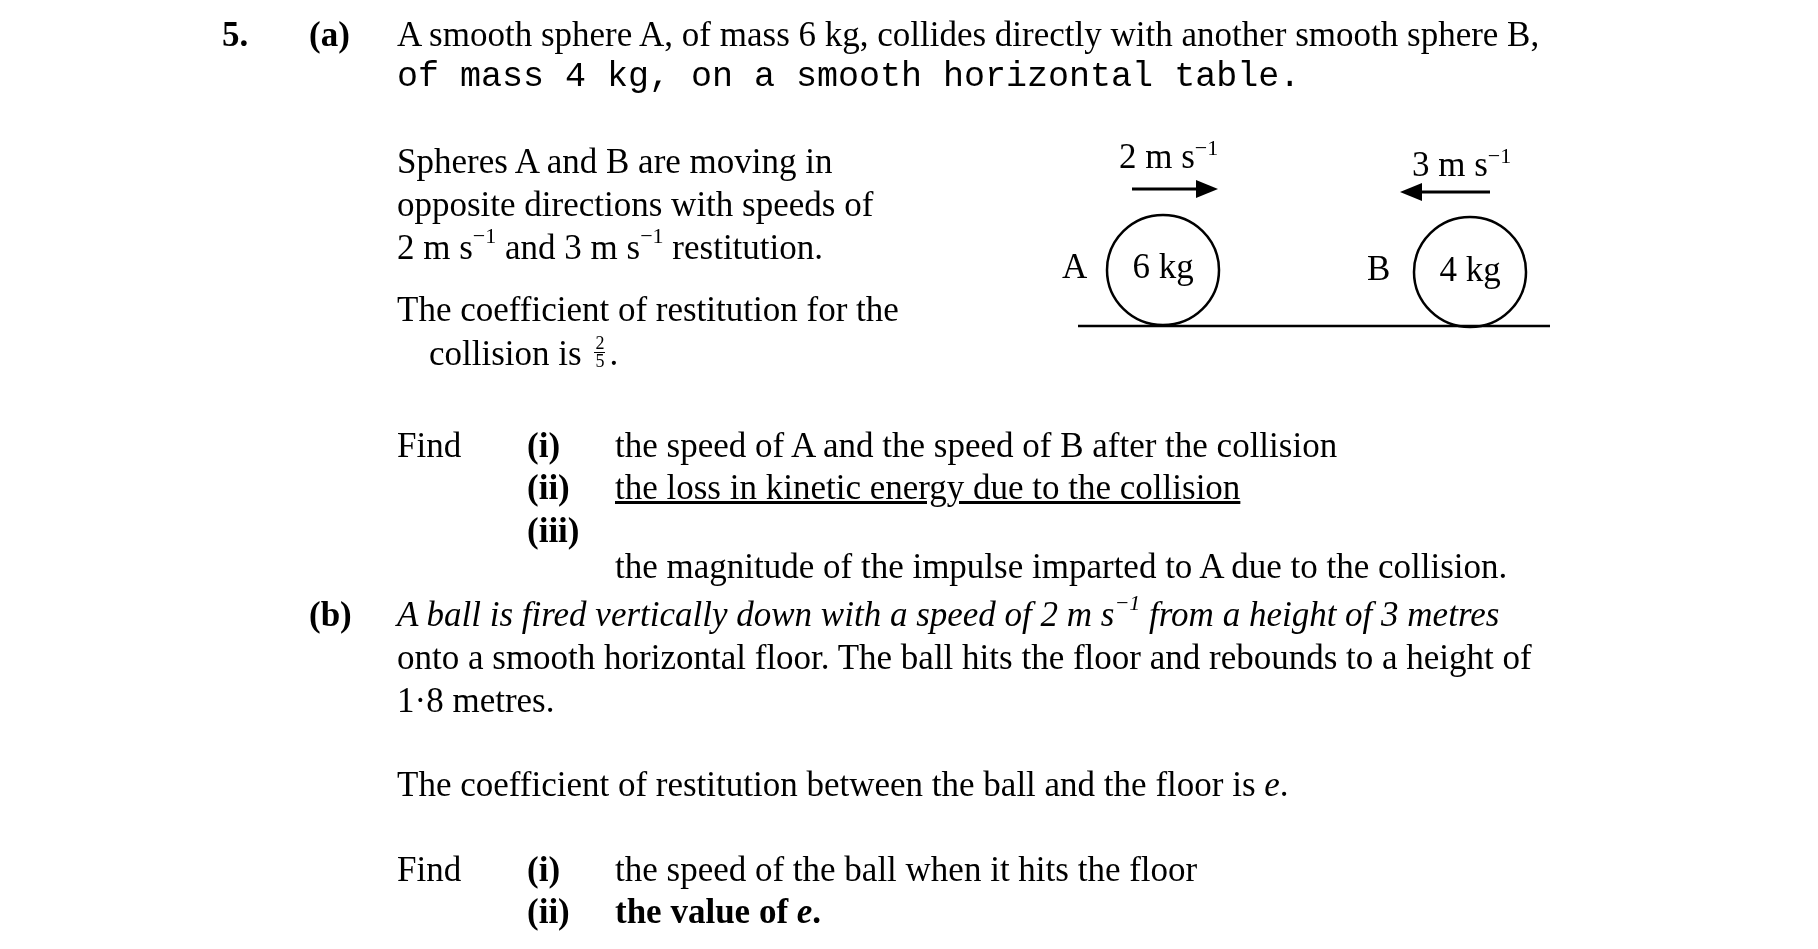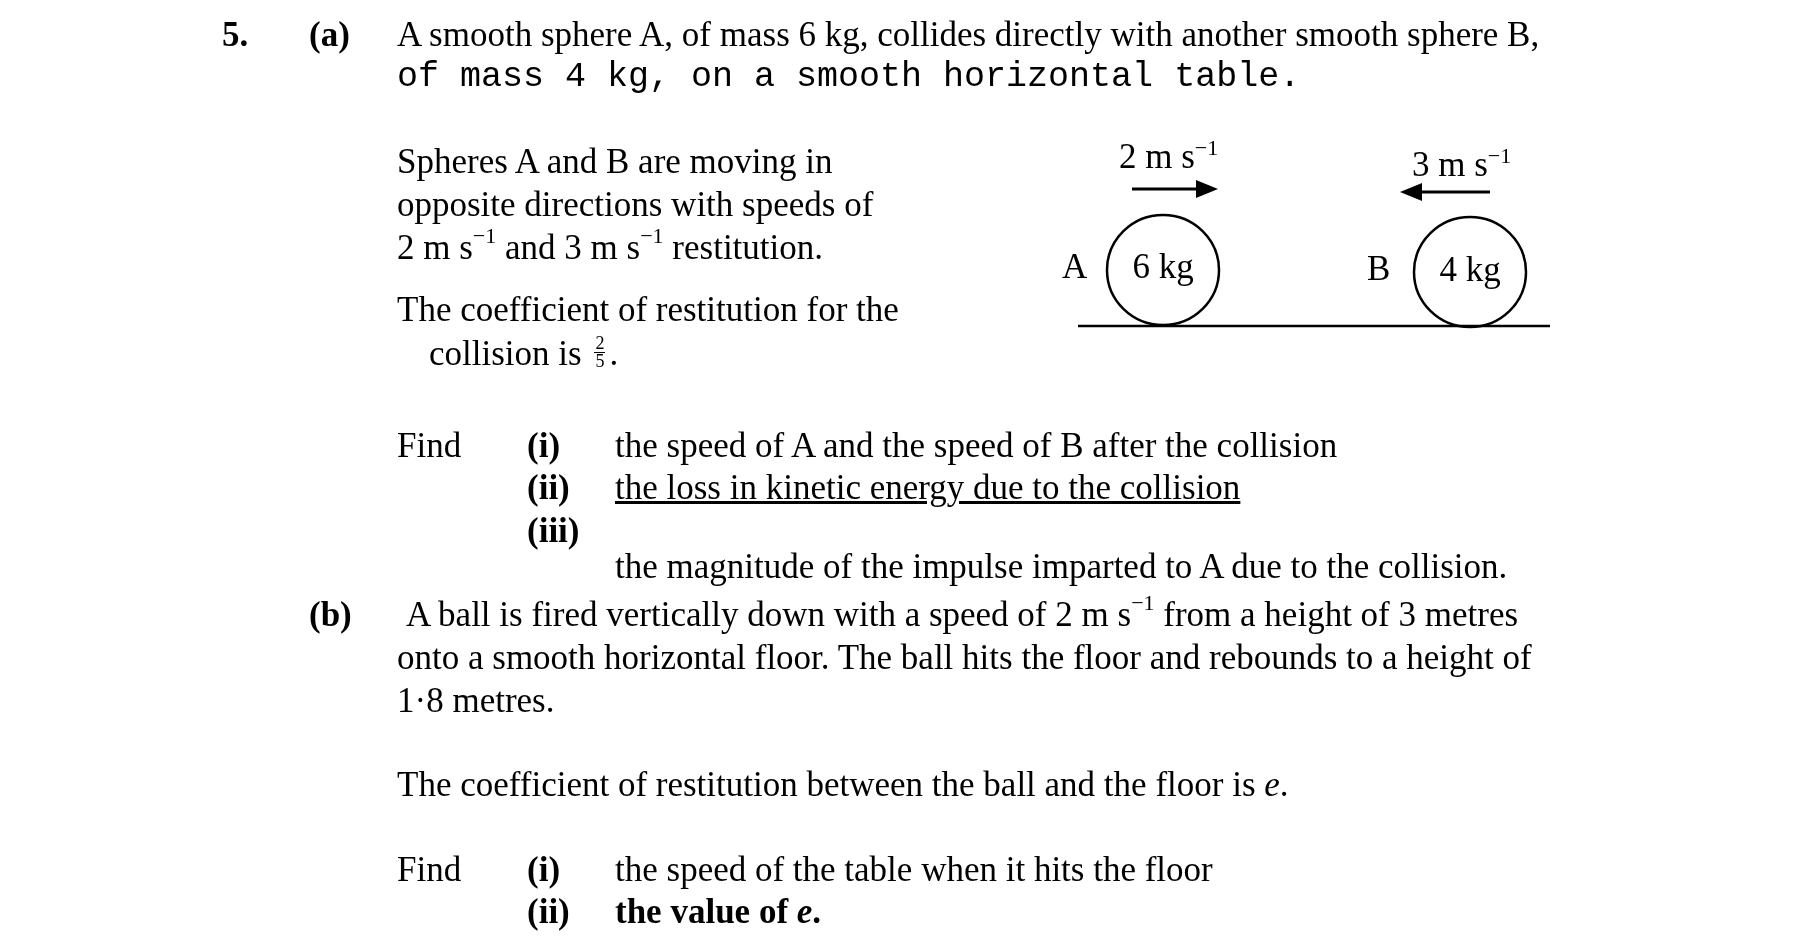--- a/index.html
+++ b/index.html
@@ -57,30 +57,30 @@
 
 <div class="abs" style="left:397px; top:425px;">Find</div>
 <div class="abs bold" style="left:527px; top:425px;">(i)</div>
 <div class="abs" style="left:615px; top:425px;">the speed of A and the speed of B after the collision</div>
 <div class="abs bold" style="left:527px; top:467px;">(ii)</div>
 <div class="abs" style="left:615px; top:467px;text-decoration:underline;">the loss in kinetic energy due to the collision</div>
 <div class="abs bold" style="left:527px; top:510px;text-align:right;">(iii)</div>
 <div class="abs" style="left:615px; top:510px;margin-top:36px;">the magnitude of the impulse imparted to A due to the collision.</div>
 
 <div class="abs bold" style="left:309px; top:594px;">(b)</div>
-<div class="abs" style="left:406px; top:594px;">
+<div class="abs" style="left:397px; top:594px;font-style:italic;">
   <span>A ball is fired vertically down with a speed of 2 m s</span><sup>−1</sup><span> from a height of 3 metres</span>
 </div>
 <div class="abs" style="left:397px; top:637px;">onto a smooth horizontal floor.  The ball hits the floor and rebounds to a height of</div>
 <div class="abs" style="left:397px; top:680px;">1·8 metres.</div>
 
 <div class="abs" style="left:397px; top:764px;">
   <span>The coefficient of restitution between the ball and the floor is</span>
   <span class="ital">e</span><span>.</span>
 </div>
 
 <div class="abs" style="left:397px; top:849px;">Find</div>
 <div class="abs bold" style="left:527px; top:849px;">(i)</div>
-<div class="abs" style="left:615px; top:849px;">the speed of the table when it hits the floor</div>
+<div class="abs" style="left:615px; top:849px;">the speed of the ball when it hits the floor</div>
 <div class="abs bold" style="left:527px; top:891px;">(ii)</div>
 <div class="abs" style="left:615px; top:891px;font-weight:bold;">
   <span>the value of </span><span class="ital">e</span><span>.</span>
 </div>
 
 </body></html>

